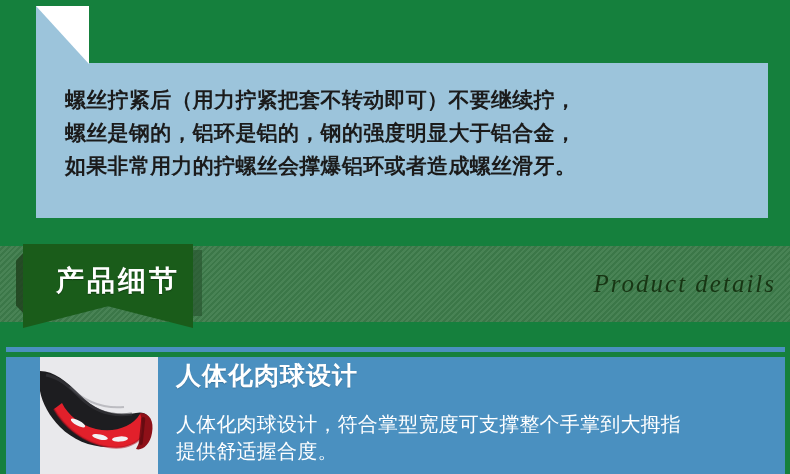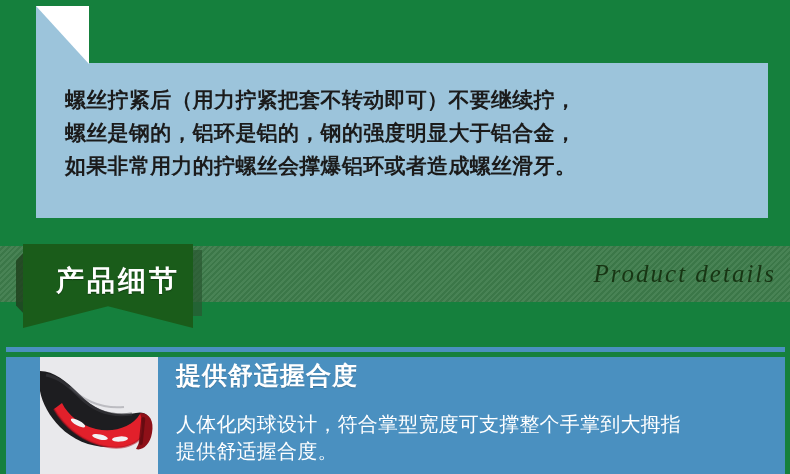--- a/index.html
+++ b/index.html
@@ -41,21 +41,21 @@
     font-size:21px;
     font-weight:bold;
     line-height:33px;
     letter-spacing:0.3px;
     white-space:pre-line;
     font-family:"DejaVu Sans","Liberation Sans",sans-serif;
   }
 
   
   .green-band{
-    position:absolute; left:0; top:246px; width:790px; height:56px;
+    position:absolute; left:0; top:246px; width:790px; height:76px;
     background:
       repeating-linear-gradient(135deg, rgba(255,255,255,.055) 0 2px, rgba(0,0,0,.045) 2px 4px),
       #3E7C4B;
     text-align: center;
   }
   .green-band-en{
     position:absolute; right:14px; top:50%; transform:translateY(-50%);
     font-family:"Liberation Serif","DejaVu Serif",serif;
     font-style:italic;
     font-size:25px;
@@ -164,18 +164,18 @@
 
       <path d="M100 56 C 110 56, 114 64, 112 76 C 110 88, 102 94, 96 92
                C 102 82, 104 68, 100 56 Z" fill="#8E1018"></path>
       <rect x="100" y="60" width="4" height="28" rx="2" fill="#5E0A10" opacity=".8" transform="rotate(6 102 74)"></rect>
 
       <path d="M30 30 C 44 44, 62 52, 84 50" fill="none" stroke="#6A6A72" stroke-width="2" opacity=".35"></path>
     </svg>
   </div>
 
   <div class="feature-copy">
-    <div class="feature-title">提供舒适握合度</div>
+    <div class="feature-title">人体化肉球设计</div>
     <div class="feature-body">人体化肉球设计，符合掌型宽度可支撑整个手掌到大拇指
 提供舒适握合度。</div>
   </div>
 
 </div>
 
 </body></html>

